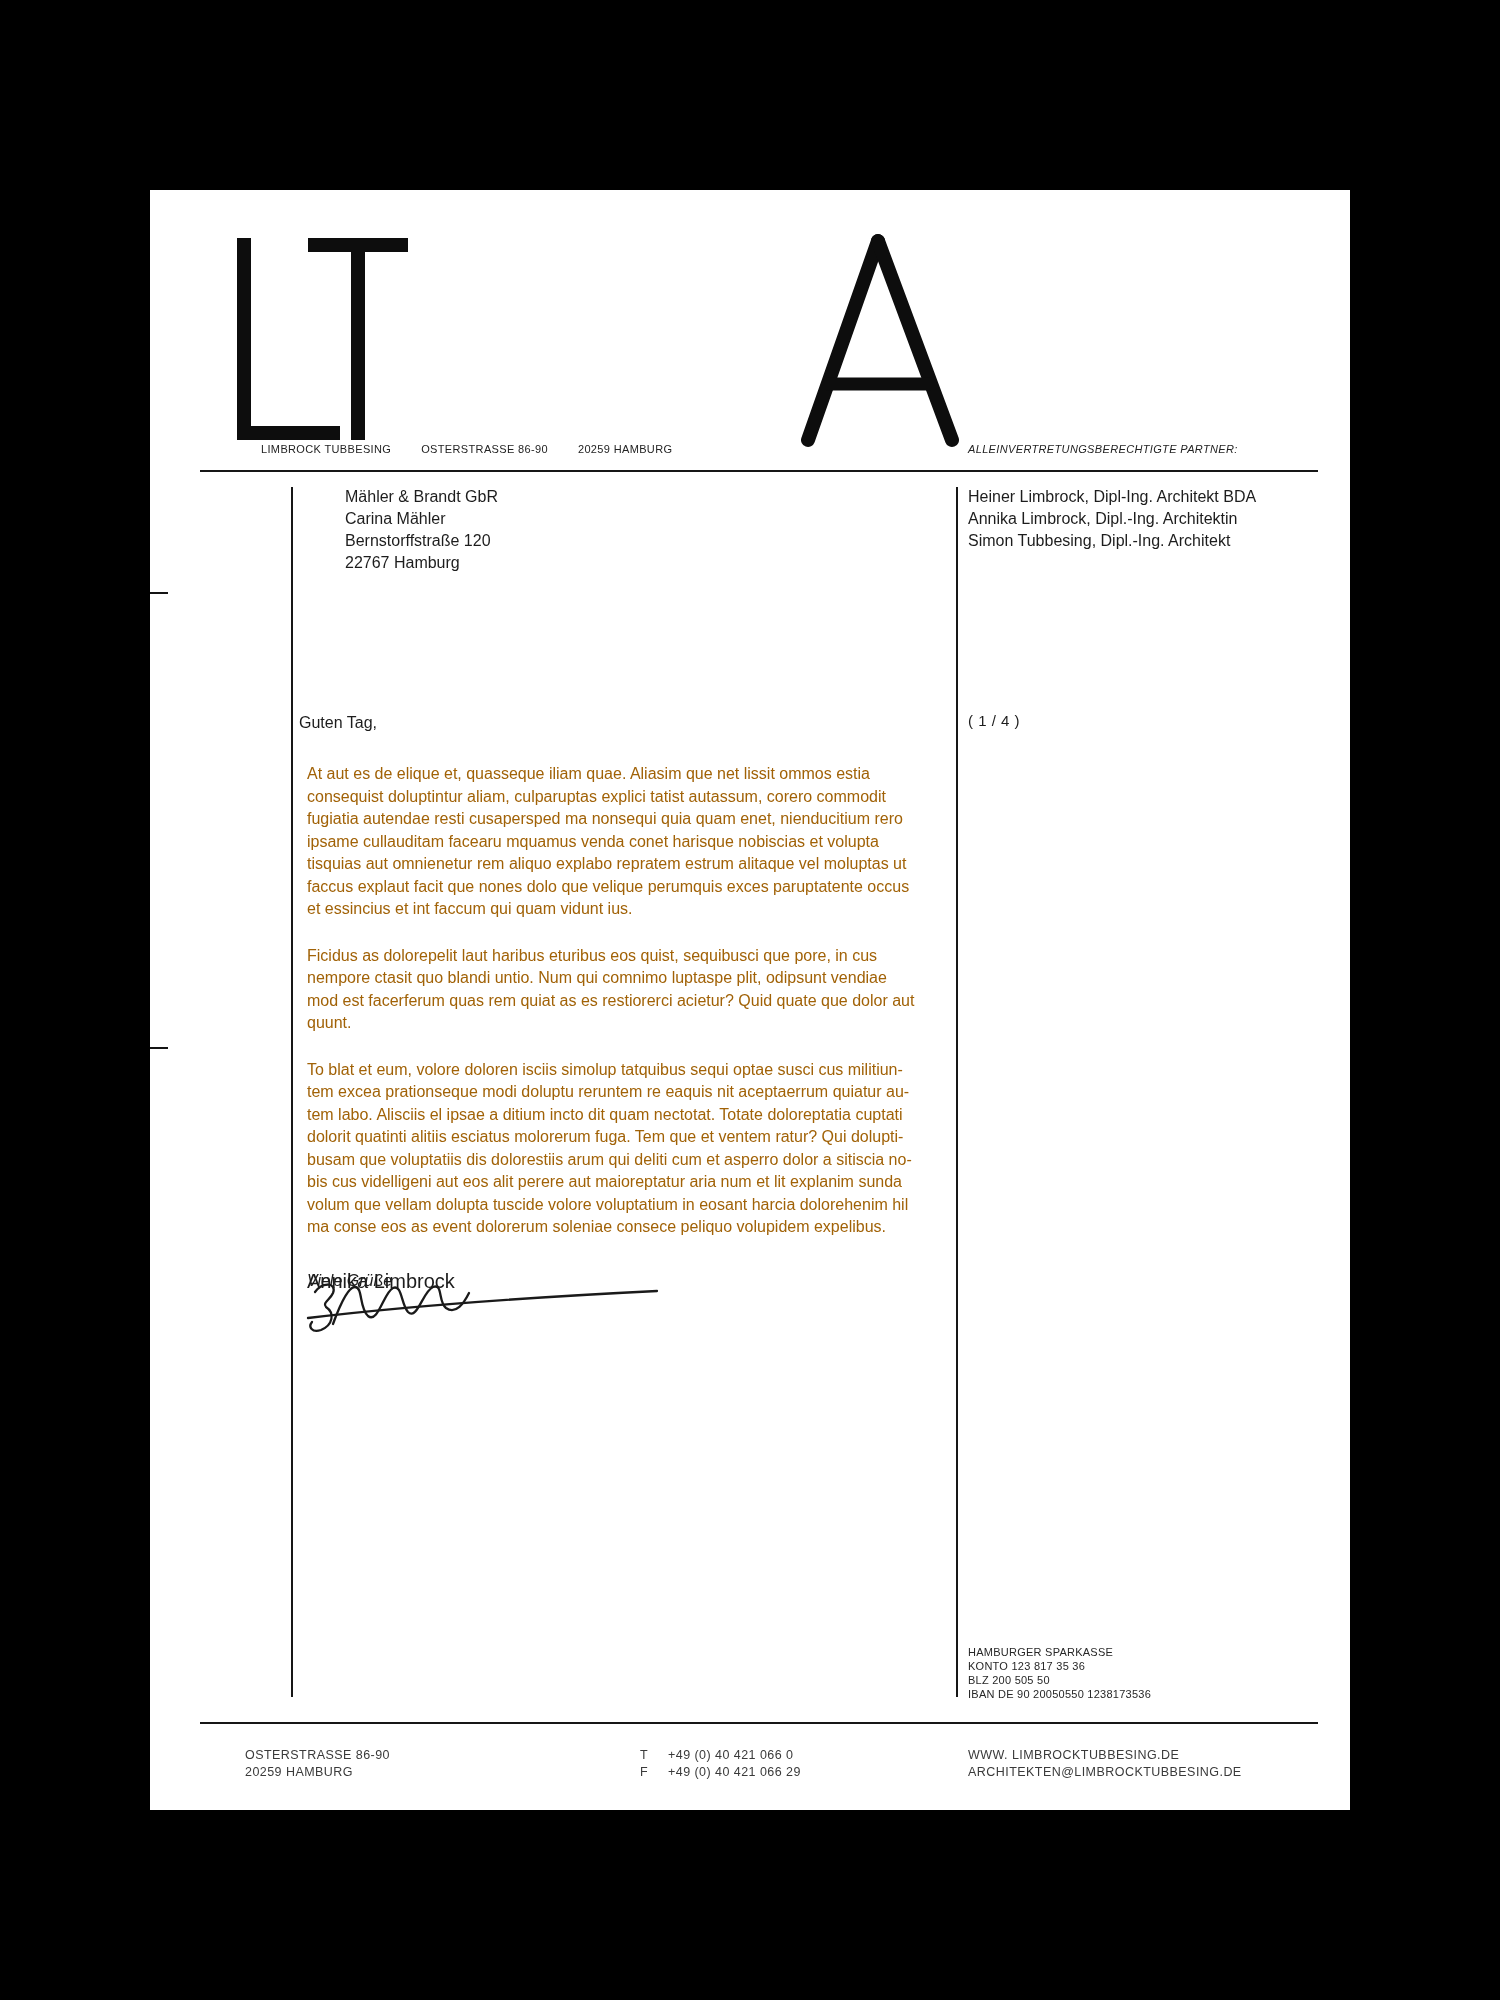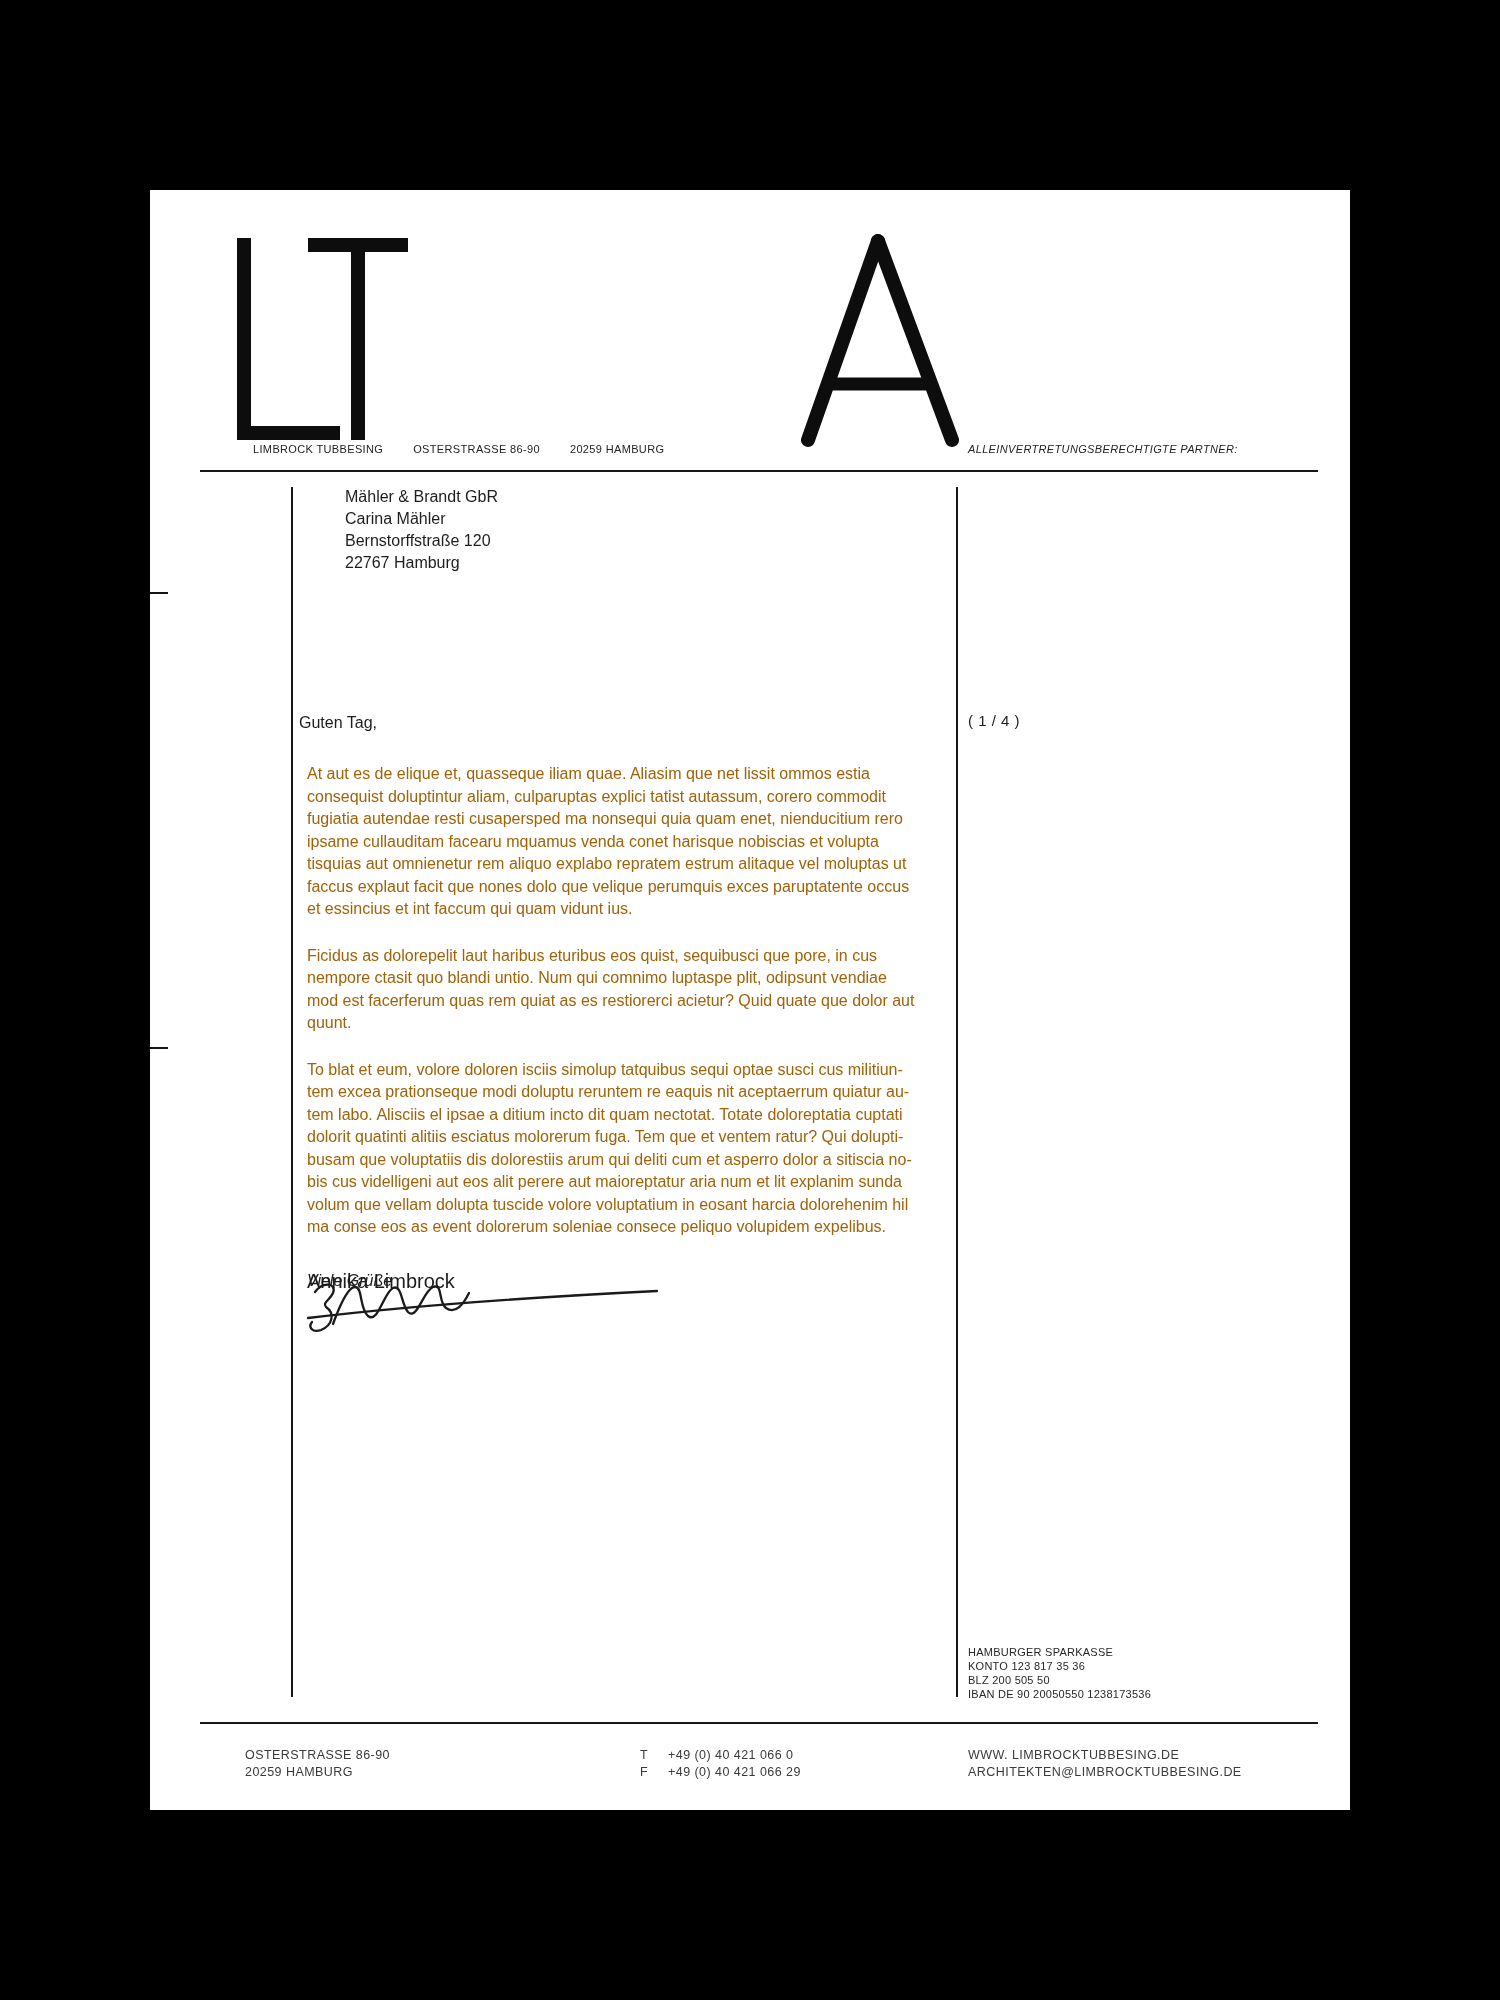--- a/index.html
+++ b/index.html
@@ -11,21 +11,21 @@
     position:absolute;left:150px;top:190px;width:1200px;height:1620px;
     background:#fff;color:#1d1d1d;
   }
   .abs{position:absolute;}
   
   .logo-svg{position:absolute;left:0;top:0;width:1200px;height:270px;}
   
   .microline{
     font-size:11px;letter-spacing:.35px;color:#232323;white-space:nowrap;
   }
-  .sender{left:87px;top:253px;display:flex;gap:30px;padding-left:16px;}
+  .sender{left:95px;top:253px;display:flex;gap:30px;padding-left:16px;}
   .partners-header{left:818px;top:253px;font-style:italic;}
   
   .hrule{left:50px;width:1118px;height:2px;background:#161616;}
   .hrule.top{top:280px;}
   .hrule.bottom{top:1532px;}
   .vrule{top:297px;width:2px;height:1210px;background:#161616;}
   .vrule.left{left:141px;}
   .vrule.right{left:806px;}
   .fold-mark{left:0;width:18px;height:2px;background:#141414;}
   
@@ -80,20 +80,23 @@
     <div class="abs hrule top"></div>
     <div class="abs vrule left"></div>
     <div class="abs vrule right"></div>
     <div class="abs fold-mark" style="top:402px"></div>
     <div class="abs fold-mark" style="top:857px"></div>
 
     <div class="abs block recipient">Mähler &amp; Brandt GbR
 Carina Mähler
 Bernstorffstraße 120
 22767 Hamburg</div>
+    <div class="abs block partners">Heiner Limbrock, Dipl-Ing. Architekt BDA
+Annika Limbrock, Dipl.-Ing. Architektin
+Simon Tubbesing, Dipl.-Ing. Architekt</div>
 
     <div class="abs salutation">Guten Tag,</div>
     <div class="abs page-indicator">( 1 / 4 )</div>
 
     <div class="abs body-copy">
       <p>At aut es de elique et, quasseque iliam quae. Aliasim que net lissit ommos estia
 consequist doluptintur aliam, culparuptas explici tatist autassum, corero commodit
 fugiatia autendae resti cusapersped ma nonsequi quia quam enet, nienducitium rero
 ipsame cullauditam facearu mquamus venda conet harisque nobiscias et volupta
 tisquias aut omnienetur rem aliquo explabo repratem estrum alitaque vel moluptas ut

